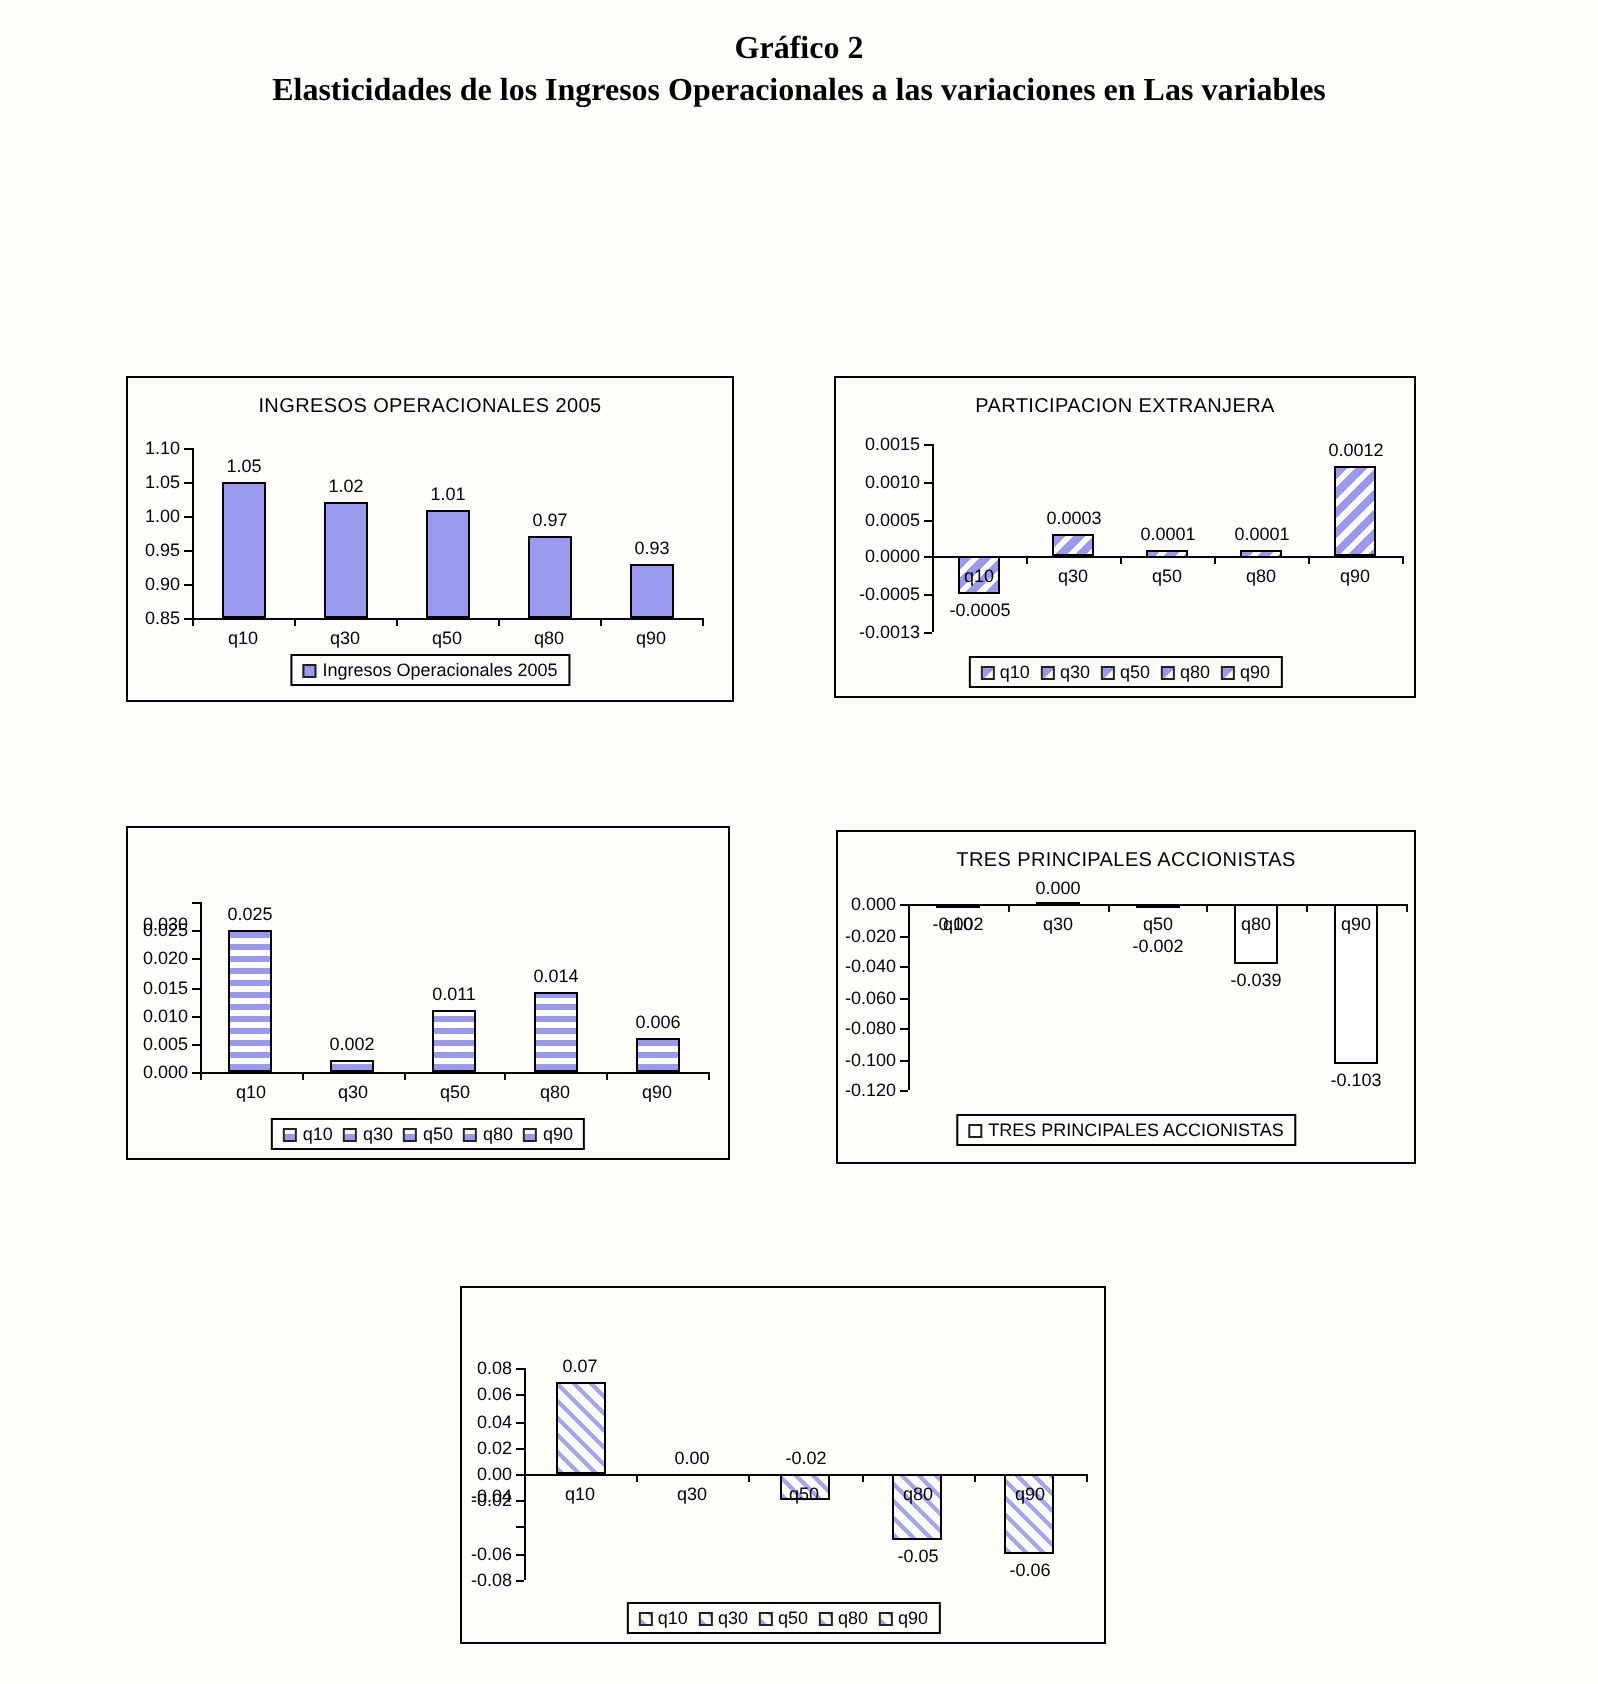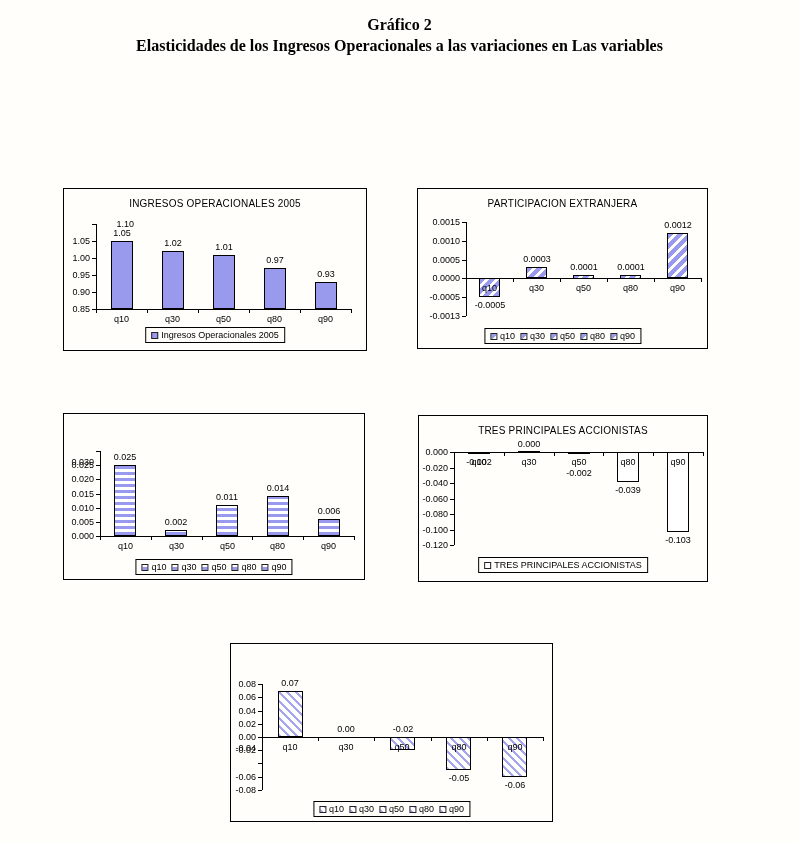--- a/index.html
+++ b/index.html
@@ -49,21 +49,21 @@
   <div class="doc-title">
     <div>Gráfico 2</div>
     <div>Elasticidades de los Ingresos Operacionales a las variaciones  en Las variables</div>
   </div>
 
   <div class="panel p0">
       <div class="chart-title">INGRESOS OPERACIONALES 2005</div>
       <div class="axis-y" style="left: 32px; top: 35px; height: 85px;"></div>
       <div class="baseline" style="left: 32px; top: 120px; width: 255px;"></div>
       <div class="ytick-mark" style="left: 28px; top: 35px;"></div>
-      <div class="ytick-label" style="left: 2px; width: 24px; top: 30px; margin-left: 44px;">1.10</div>
+      <div class="ytick-label" style="left: 2px; width: 24px; top: 30px;">1.10</div>
       <div class="ytick-mark" style="left: 28px; top: 52px;"></div>
       <div class="ytick-label" style="left: 2px; width: 24px; top: 47px;">1.05</div>
       <div class="ytick-mark" style="left: 28px; top: 69px;"></div>
       <div class="ytick-label" style="left: 2px; width: 24px; top: 64px;">1.00</div>
       <div class="ytick-mark" style="left: 28px; top: 86px;"></div>
       <div class="ytick-label" style="left: 2px; width: 24px; top: 81px;">0.95</div>
       <div class="ytick-mark" style="left: 28px; top: 103px;"></div>
       <div class="ytick-label" style="left: 2px; width: 24px; top: 98px;">0.90</div>
       <div class="ytick-mark" style="left: 28px; top: 120px;"></div>
       <div class="ytick-label" style="left: 2px; width: 24px; top: 115px;">0.85</div>

